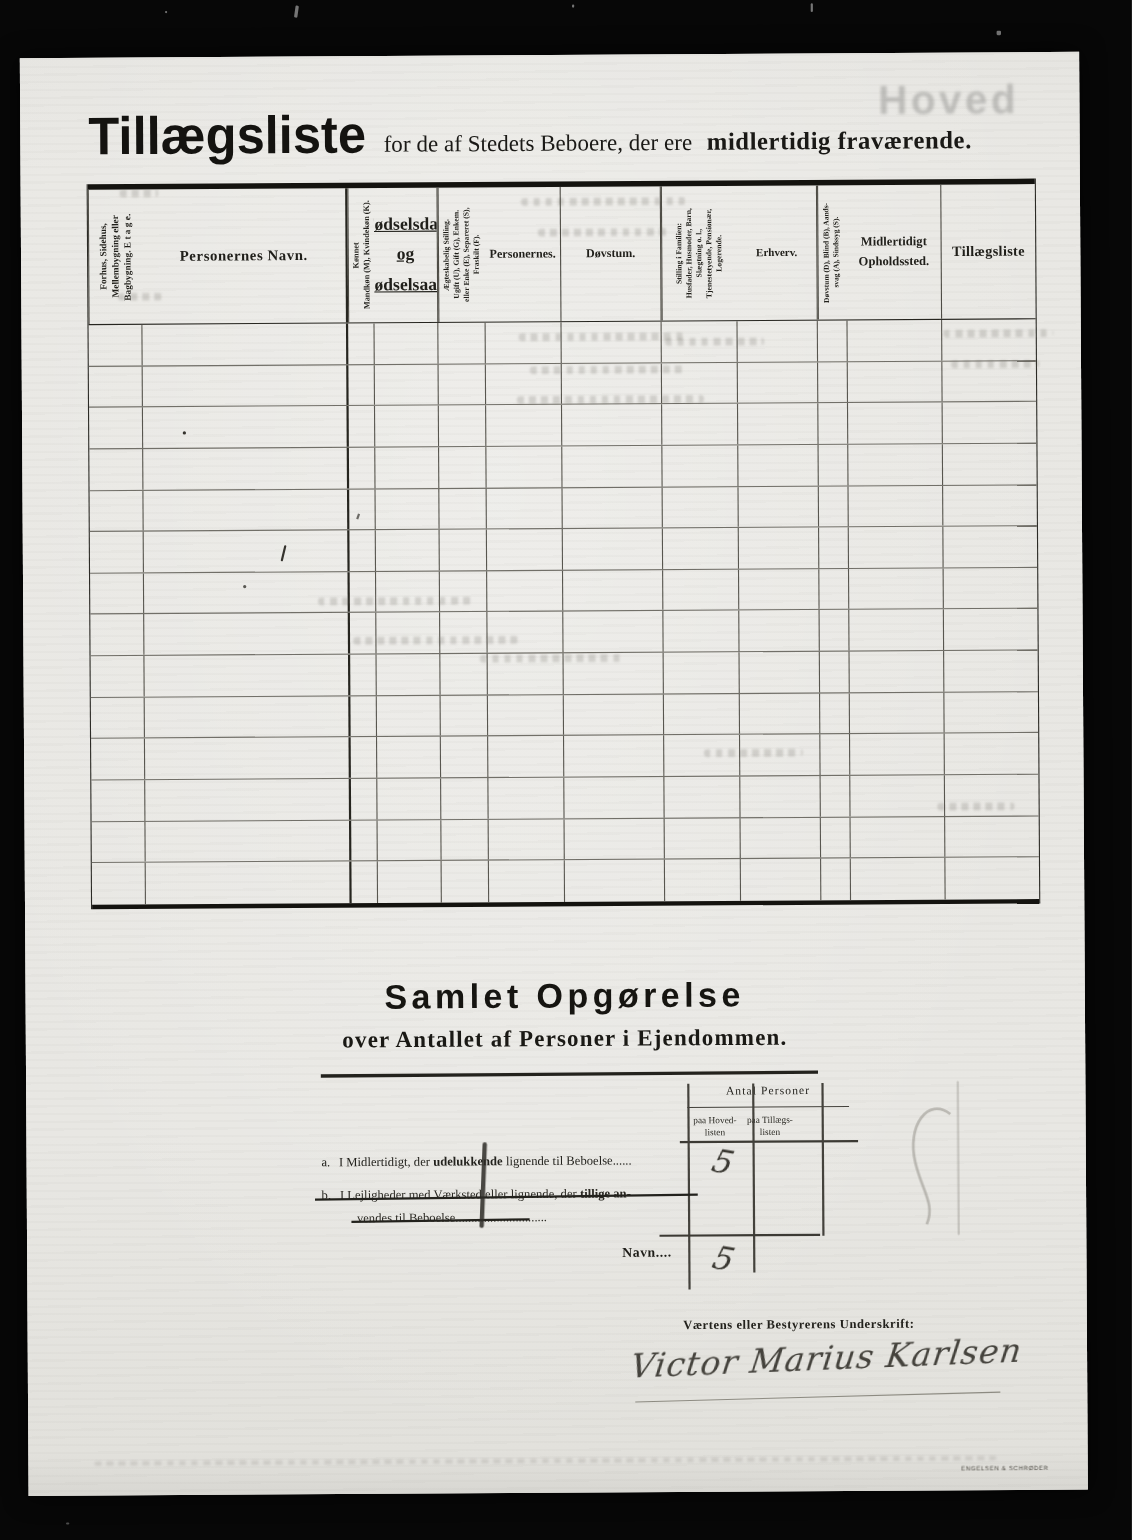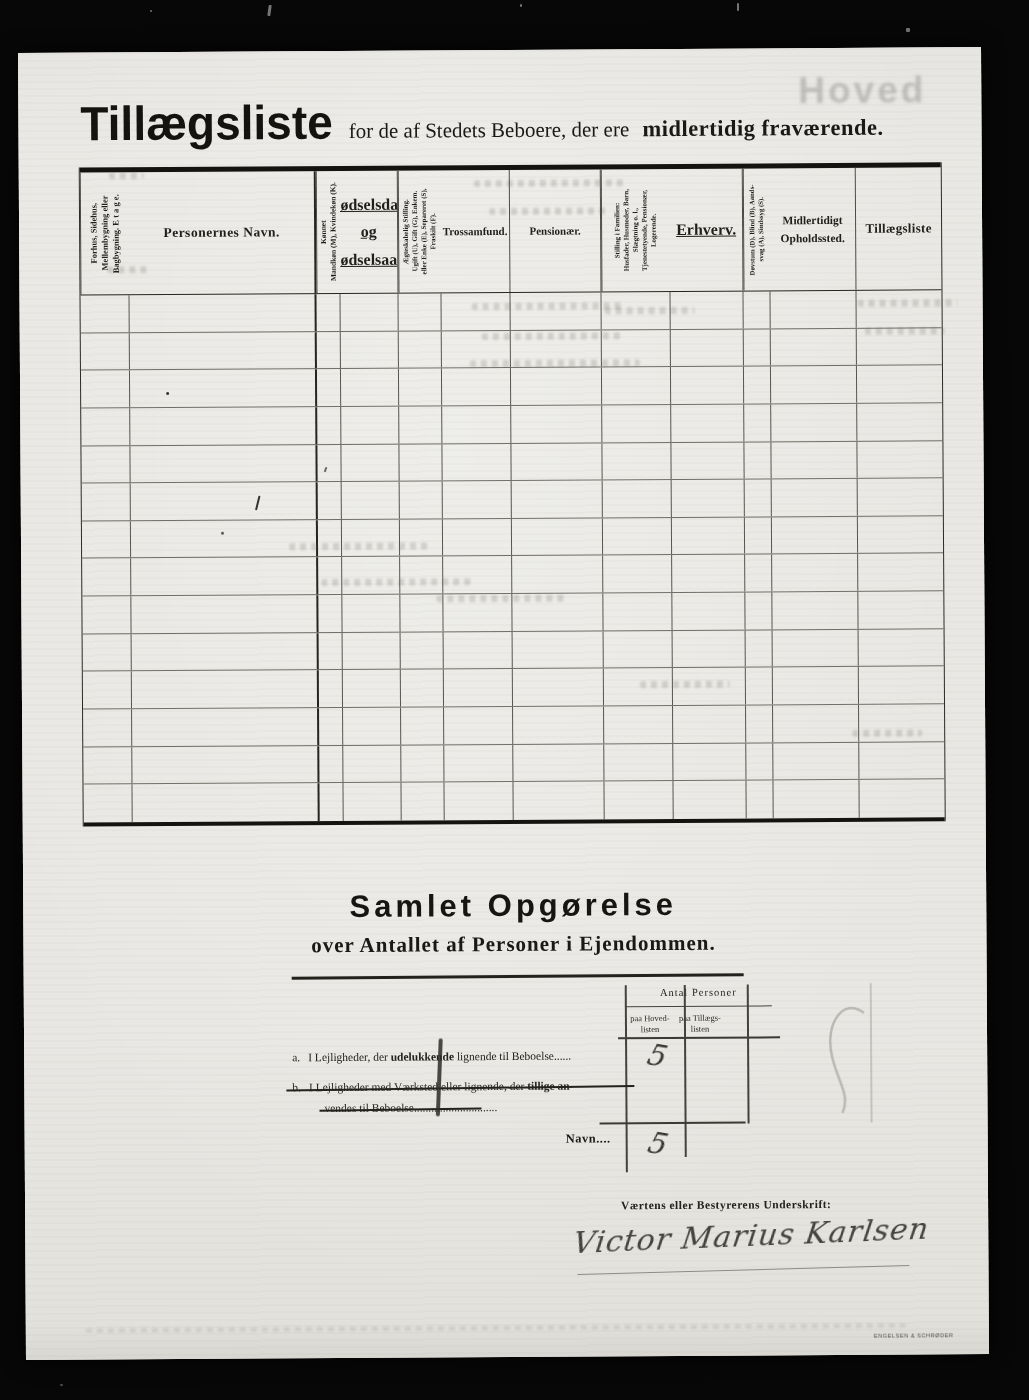--- a/index.html
+++ b/index.html
@@ -72,21 +72,21 @@
   .ml{white-space:pre-line;}
   .rot{writing-mode:vertical-rl;transform:rotate(180deg);line-height:1.3;}
   .c0{font-size:8.5px;}
   .c1{font-size:13.5px;letter-spacing:.5px;}
   .c2{font-size:7.5px;}
   .c3{font-size:16px;line-height:1.7;text-decoration:underline;}
   .c4{font-size:7px;}
   .c5{font-size:11px;}
   .c6{font-size:11px;}
   .c7{font-size:7px;}
-  .c8{font-size:16px;text-decoration:underline;}
+  .c8{font-size:10px;}
   .c9{font-size:6.8px;}
   .c10{font-size:11.5px;line-height:1.6;}
   .c11{font-size:13px;letter-spacing:.3px;}
 
   .tbody{border-bottom:4px solid #14130f;}
   .trow{
     display:grid;grid-template-columns:var(--cols);
     height:37.64px;box-sizing:border-box;border-bottom:1px solid #716f68;
   }
   .trow:last-child{border-bottom:none;}
@@ -223,22 +223,22 @@
         <div class="hcell c1">Personernes Navn.</div>
         <div class="hcell c2 rot ml">Kønnet
 Mandkøn (M), Kvindekøn (K).</div>
         <div class="hcell c3 ml">Fødselsdag
 og
 Fødselsaar.</div>
         <div class="hcell c4 rot ml">Ægteskabelig Stilling.
 Ugift (U), Gift (G), Enkem.
 eller Enke (E), Separeret (S),
 Fraskilt (F).</div>
-        <div class="hcell c5">Trossamfund.</div>
-        <div class="hcell c6">Pensionær.</div>
+        <div class="hcell c5">Personernes.</div>
+        <div class="hcell c6">Døvstum.</div>
         <div class="hcell c7 rot ml">Stilling i Familien:
 Husfader, Husmoder, Barn,
 Slægtning o. l.,
 Tjenestetyende, Pensionær,
 Logerende.</div>
         <div class="hcell c8">Erhverv.</div>
         <div class="hcell c9 rot ml">Døvstum (D), Blind (B), Aands-
 svag (A), Sindssyg (S).</div>
         <div class="hcell c10 ml">Midlertidigt
 Opholdssted.</div>
@@ -479,21 +479,21 @@
       <div class="ml">paa Tillægs-
 listen</div>
     </div>
     <div class="mini-hline-b"></div>
     <div class="vline vl-left"></div>
     <div class="vline vl-mid"></div>
     <div class="vline vl-right"></div>
     <div class="ialt-hline"></div>
 
     <div class="line-a">
-      <span class="mk">a.</span><span>I Lejligheder, der </span><b>udelukkende</b><span> lignende til Beboelse</span><span>......</span>
+      <span class="mk">a.</span><span>I Midlertidigt, der </span><b>udelukkende</b><span> lignende til Beboelse</span><span>......</span>
     </div>
 
     <div class="line-b1">
       <span class="mk">b.</span><span>I Lejligheder med Værksted eller lignende, der </span><b>tillige an-</b>
     </div>
     <div class="line-b2">
       <span>vendes til Beboelse</span><span>.............................</span>
     </div>
     <div class="strike st1"></div>
     <div class="strike st2"></div>

